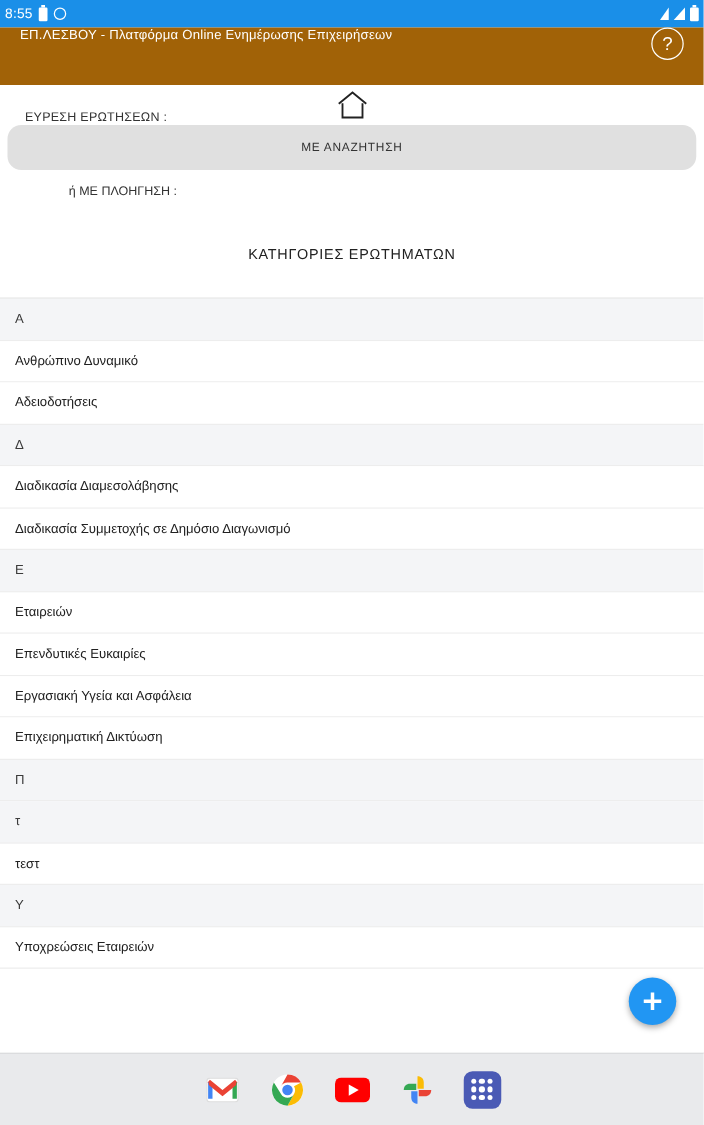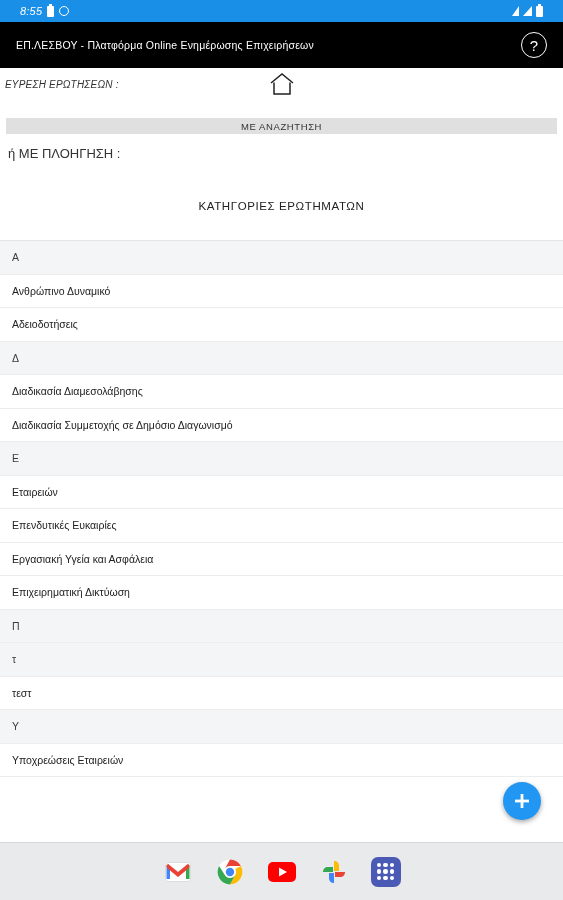--- a/index.html
+++ b/index.html
@@ -17,24 +17,23 @@
     background: #ffffff;
   }
 
   
   .statusbar {
     height: 22px;
     background: #1a8fe8;
     color: #ffffff;
     display: flex;
     align-items: center;
-    padding: 0 20px;
+    padding: 0 4px;
     font-size: 11px;
     flex: 0 0 22px;
-    font-style: italic;
   }
   .sb-left { display: flex; align-items: center; gap: 5px; }
   .sb-time { font-size: 11px; letter-spacing: 0.2px; }
   .sb-ico { display: inline-block; }
   .sb-right { margin-left: auto; display: flex; align-items: center; gap: 4px; }
   .ic-battery-small {
     width: 7px; height: 11px; background: #ffffff; border-radius: 1px;
     position: relative;
   }
   .ic-battery-small::after {
@@ -51,24 +50,23 @@
   }
   .ic-signal-tri {
     width: 0; height: 0;
     border-left: 9px solid transparent;
     border-bottom: 10px solid #ffffff;
   }
 
   
   .appbar {
     height: 46px;
-    background: #000000;
+    background: #a16207;
     color: #ffffff;
     display: flex;
-    align-items: center;
     padding: 0 16px;
     flex: 0 0 46px;
   }
   .appbar-title {
     font-size: 10.5px;
     letter-spacing: 0.2px;
     white-space: nowrap;
     overflow: hidden;
     text-overflow: ellipsis;
   }
@@ -89,54 +87,55 @@
   .content {
     flex: 1 1 auto;
     position: relative;
     overflow: hidden;
     background: #ffffff;
   }
 
   .find-row {
     height: 32px;
     display: flex;
-    align-items: center;
-    padding: 0 5px;
+    align-items: flex-end;
+    padding: 0 20px;
     position: relative;
-    font-style: italic;
   }
   .find-label {
     font-size: 10px;
     color: #333333;
     letter-spacing: 0.2px;
   }
   .home-icon-wrap {
     position: absolute;
     left: 0; right: 0;
     top: 2px;
     display: flex; justify-content: center;
     pointer-events: none;
   }
   .home-icon-wrap svg { display: block; }
 
   .search-bar {
-    margin: 18px 6px 0 6px;
-    height: 16px;
+    margin: 0 6px 0 6px;
+    height: 36px;
     background: #e0e0e0;
     display: flex; align-items: center; justify-content: center;
     font-size: 9.5px;
     color: #333333;
     letter-spacing: 0.6px;
     cursor: pointer;
+    border-radius: 11px;
   }
 
   .nav-label {
     padding: 12px 8px 0 8px;
-    font-size: 13px;
+    font-size: 10px;
     color: #333333;
+    margin-left: 47px;
   }
 
   .section-title {
     margin-top: 39px;
     text-align: center;
     font-size: 11.5px;
     color: #222222;
     letter-spacing: 0.6px;
   }
 

